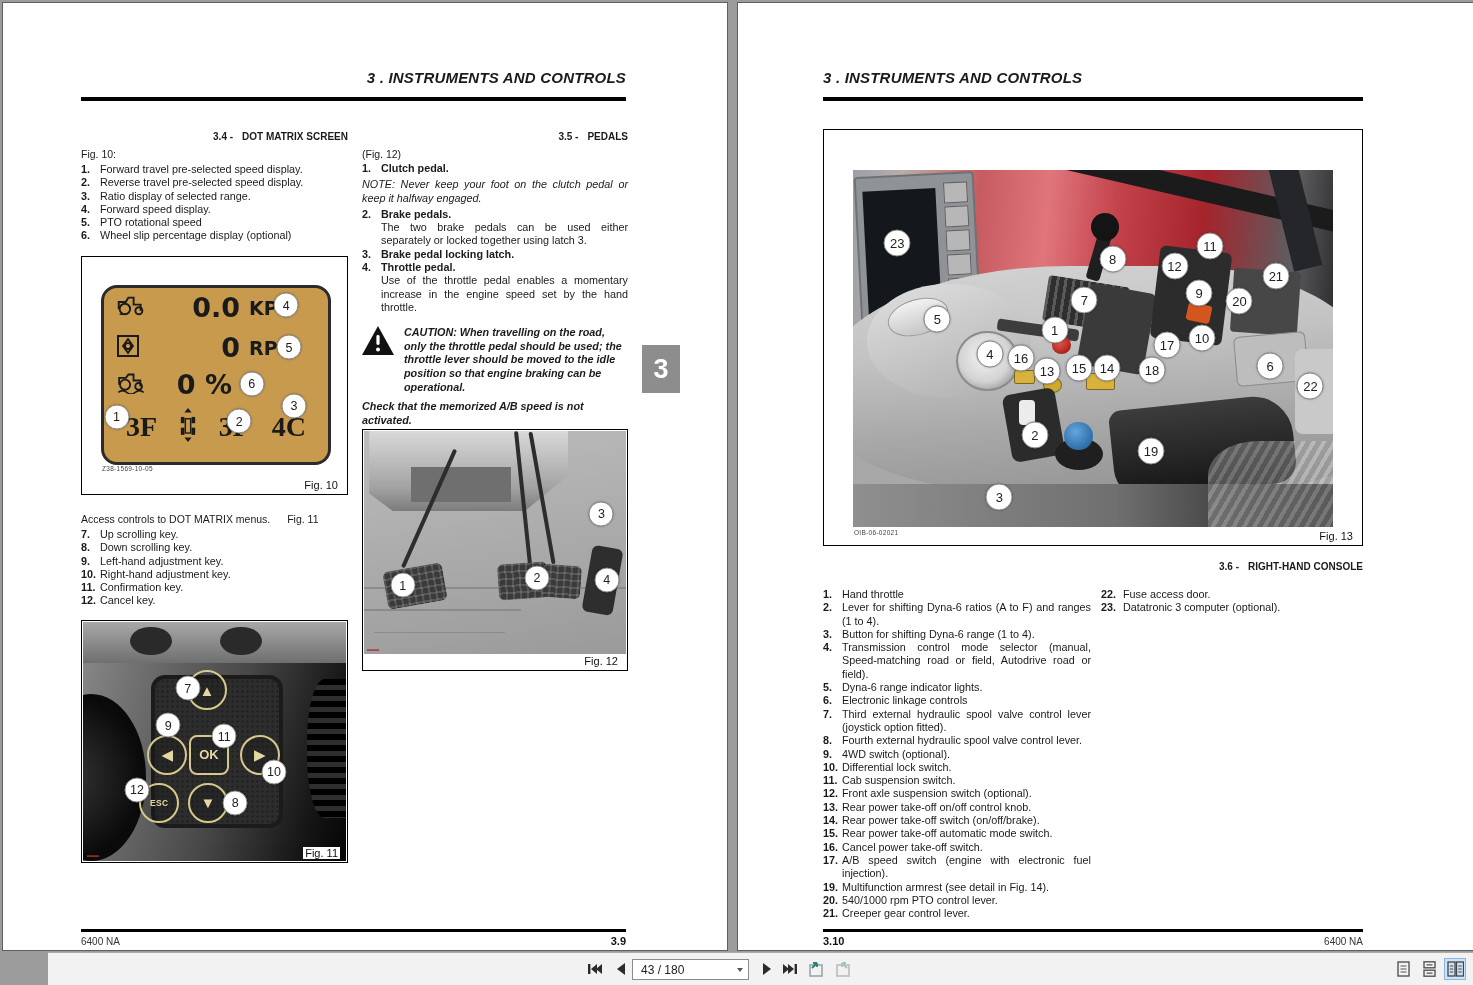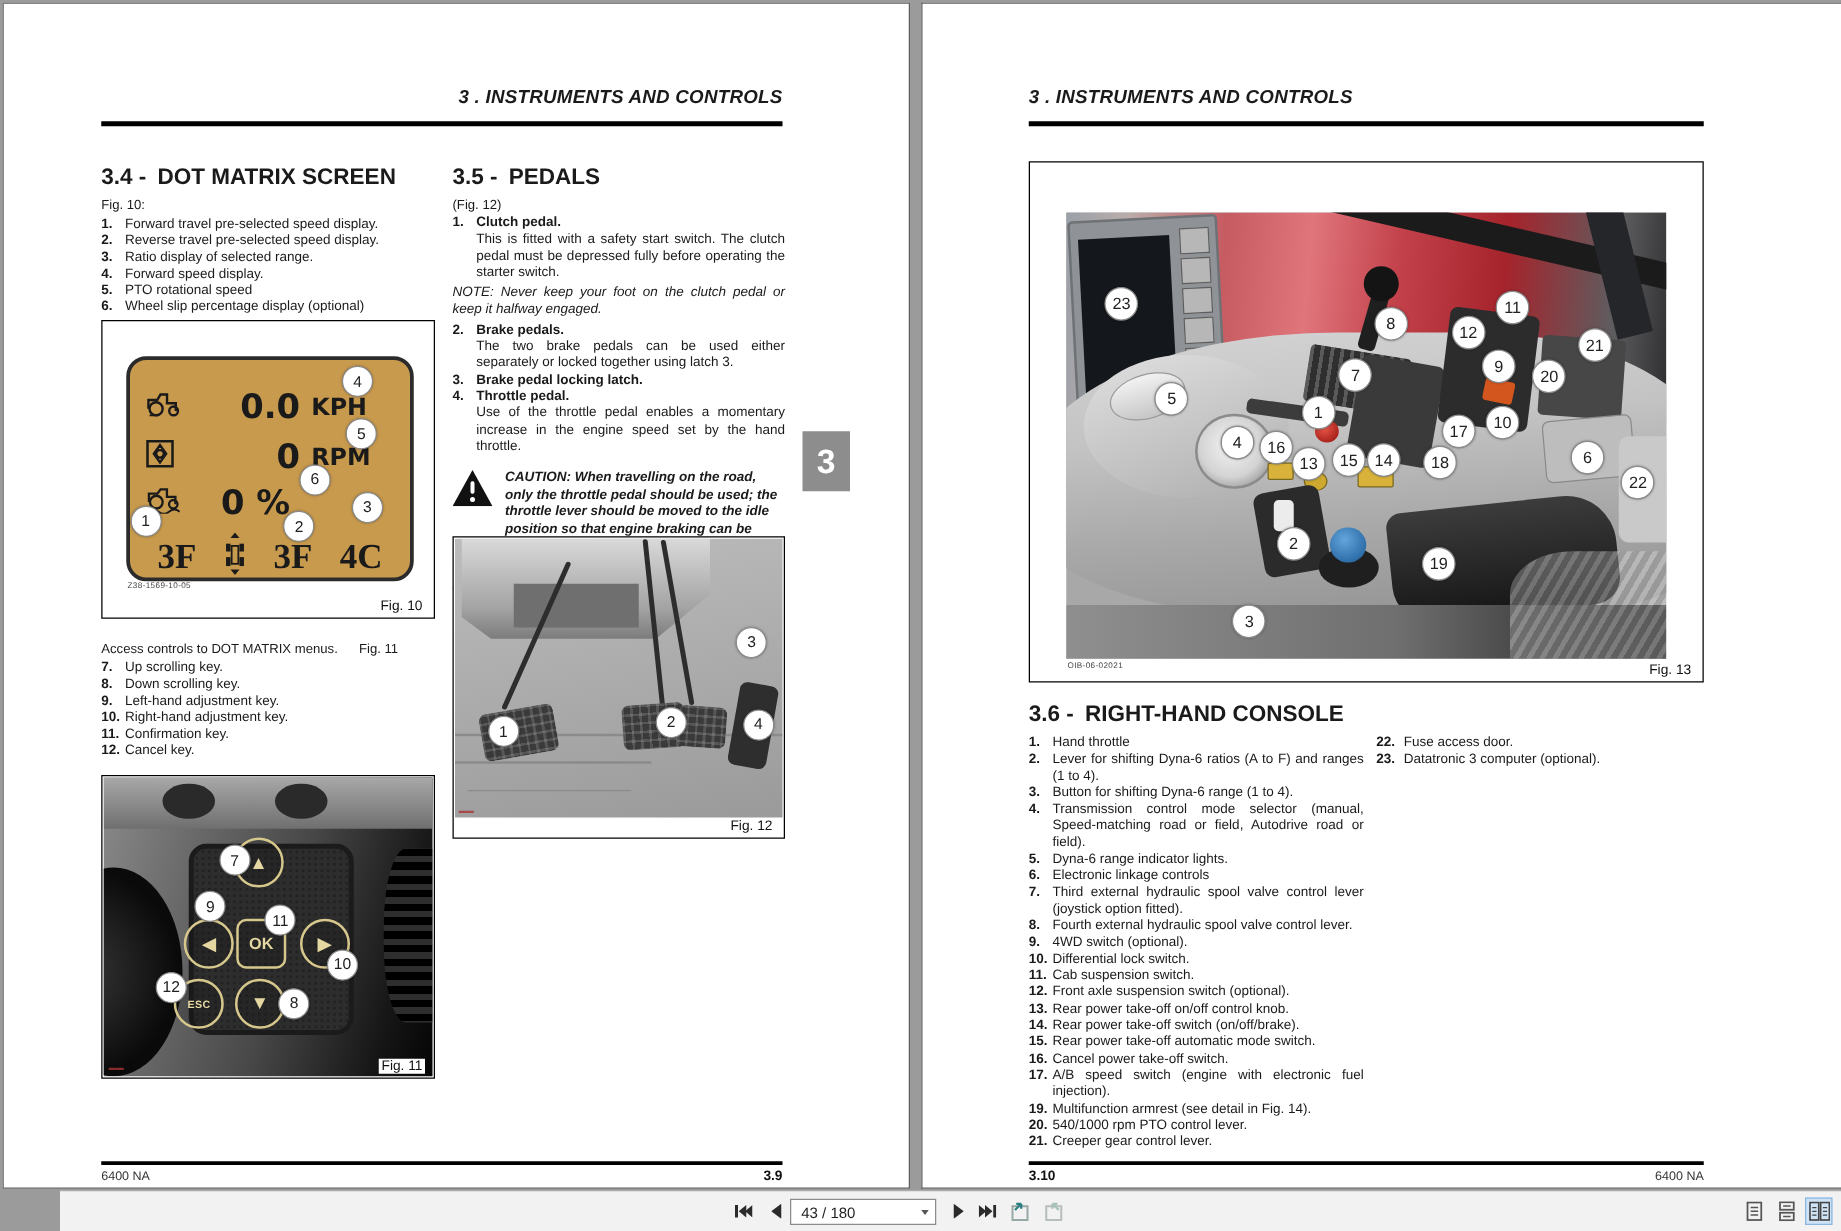--- a/index.html
+++ b/index.html
@@ -12,21 +12,21 @@
   #page-left  { left:2px;   width:726px; }
   #page-right { left:737px; width:737px; border-right:none; }
 
   .hdr { position:absolute; font-size:15px; font-weight:bold; font-style:italic;
          letter-spacing:.2px; white-space:nowrap; }
   .rule { position:absolute; background:#000; height:4px; }
   .footrule { position:absolute; background:#000; height:3px; }
   .foot-txt { position:absolute; font-size:10px; color:#333; }
   .foot-num { position:absolute; font-size:11px; font-weight:bold; color:#111; }
 
-  h3.sec { font-size:18px; font-weight:bold; margin-bottom:6px; white-space:nowrap; }
+  h3.sec { font-size:10px; font-weight:bold; margin-bottom:6px; white-space:nowrap;text-align:right; }
   h3.sec .sp { margin-right:9px; }
   .small { font-size:10.5px; }
   .just { text-align:justify; }
 
   .nlist { margin-top:3px; }
   .nitem { display:flex; font-size:10.8px; line-height:13.3px; }
   .nitem .nn { flex:none; width:19px; font-weight:bold; }
   .nitem .nt { flex:1; }
 
   
@@ -166,21 +166,21 @@
 
         <div class="nitem">
           <span class="nn">6.</span>
           <span class="nt">Wheel slip percentage display (optional)</span>
         </div>
       </div>
   </div>
 
   <div class="figbox" style="left:78px; top:253px; width:267px; height:239px;">
     <div class="dm">
-      <div class="dm-row" style="margin-top:22px;">
+      <div class="dm-row" style="margin-top:4px;">
         <span>
           <svg width="30" height="21" viewBox="0 0 34 24">
               <circle cx="10" cy="16" r="6" fill="none" stroke="#1a1a1a" stroke-width="2.2"></circle>
               <circle cx="26" cy="18" r="4" fill="none" stroke="#1a1a1a" stroke-width="2.2"></circle>
               <path d="M3 16 V8 h8 l3 -5 h6 v8 h8 v7" fill="none" stroke="#1a1a1a" stroke-width="2.2"></path>
               <path d="M4 22 h8" stroke="#1a1a1a" stroke-width="1.6"></path>
             </svg>
         </span>
         <span class="dm-val" style="width:94px;">0.0</span>
         <span class="dm-unit">KPH</span>
@@ -354,21 +354,20 @@
       <span class="sp">3.5 -</span><span>PEDALS</span>
     </h3>
     <div class="small" style="margin-bottom:2px;">(Fig. 12)</div>
     <div>
 
         <div class="pblock">
           <div class="pline">
             <span class="pnum">1.</span>
             <span class="plabel">Clutch pedal.</span>
           </div>
-          <div class="pbody just">This is fitted with a safety start switch. The clutch pedal must be depressed fully before operating the starter switch.</div>
 
         </div>
 
         <div class="pblock">
           <div class="pline"></div>
 
           <div class="pnote just">NOTE: Never keep your foot on the clutch pedal or keep it halfway engaged.</div>
         </div>
 
         <div class="pblock">

